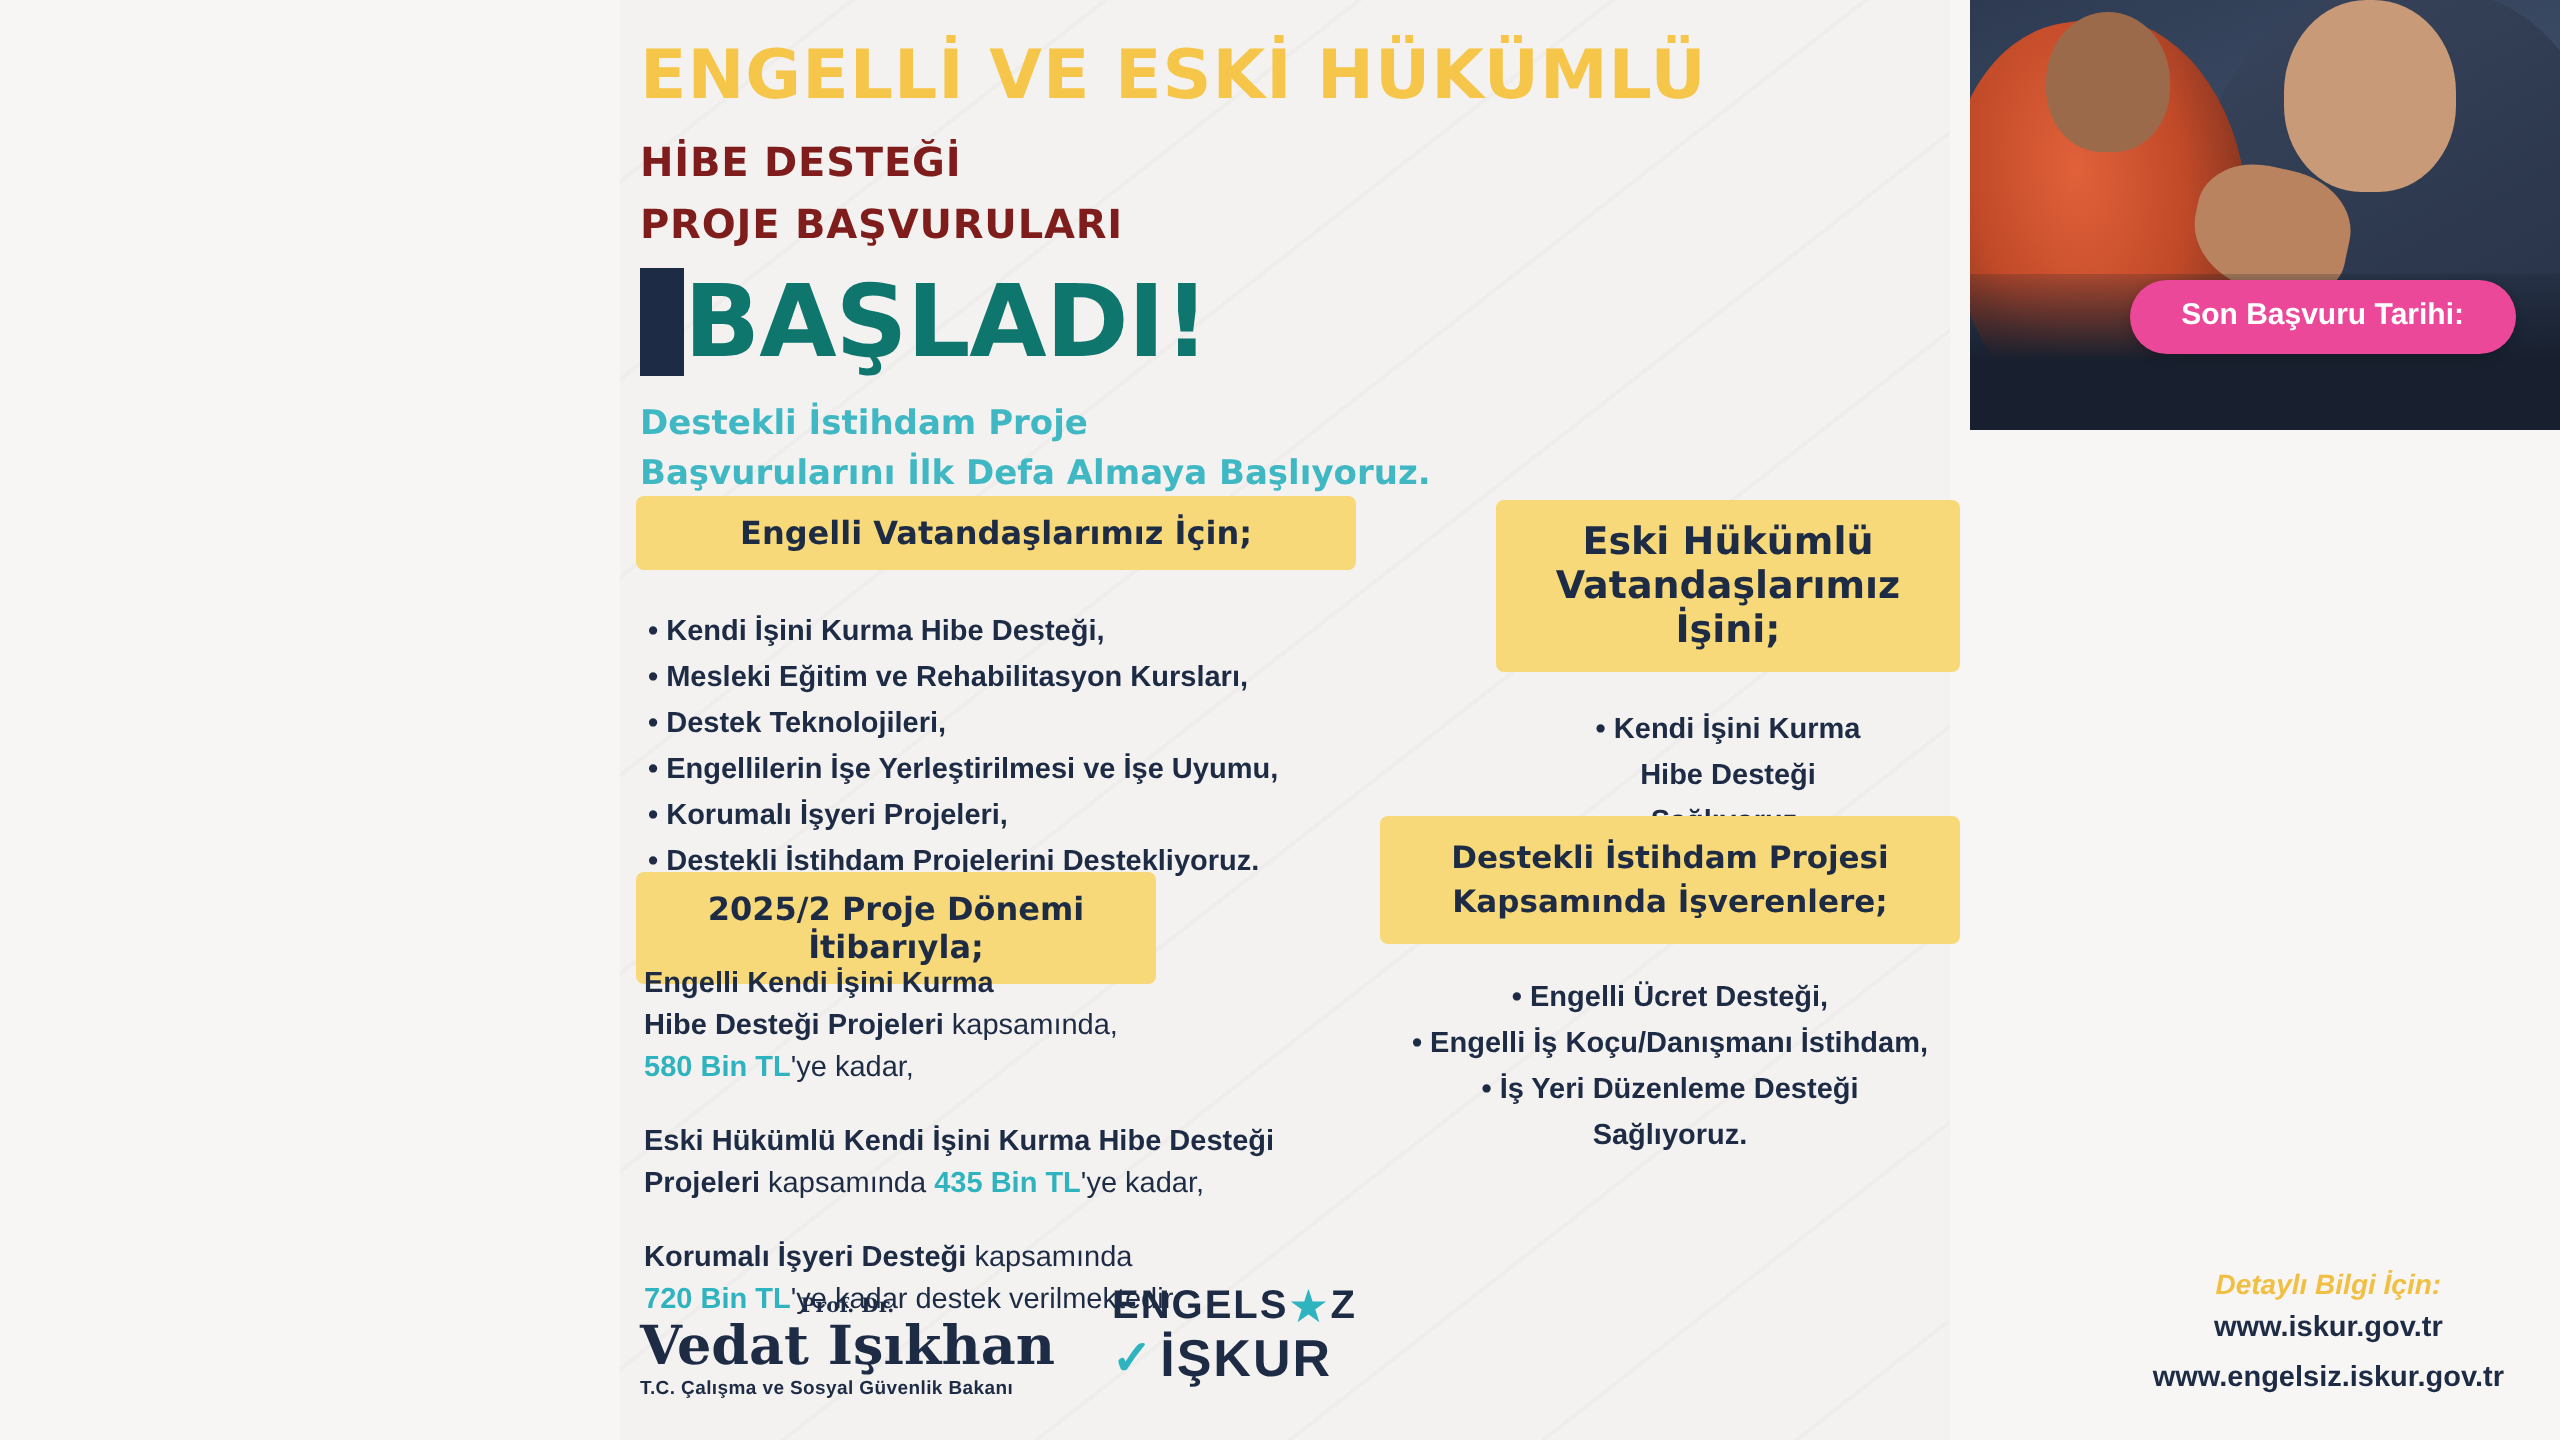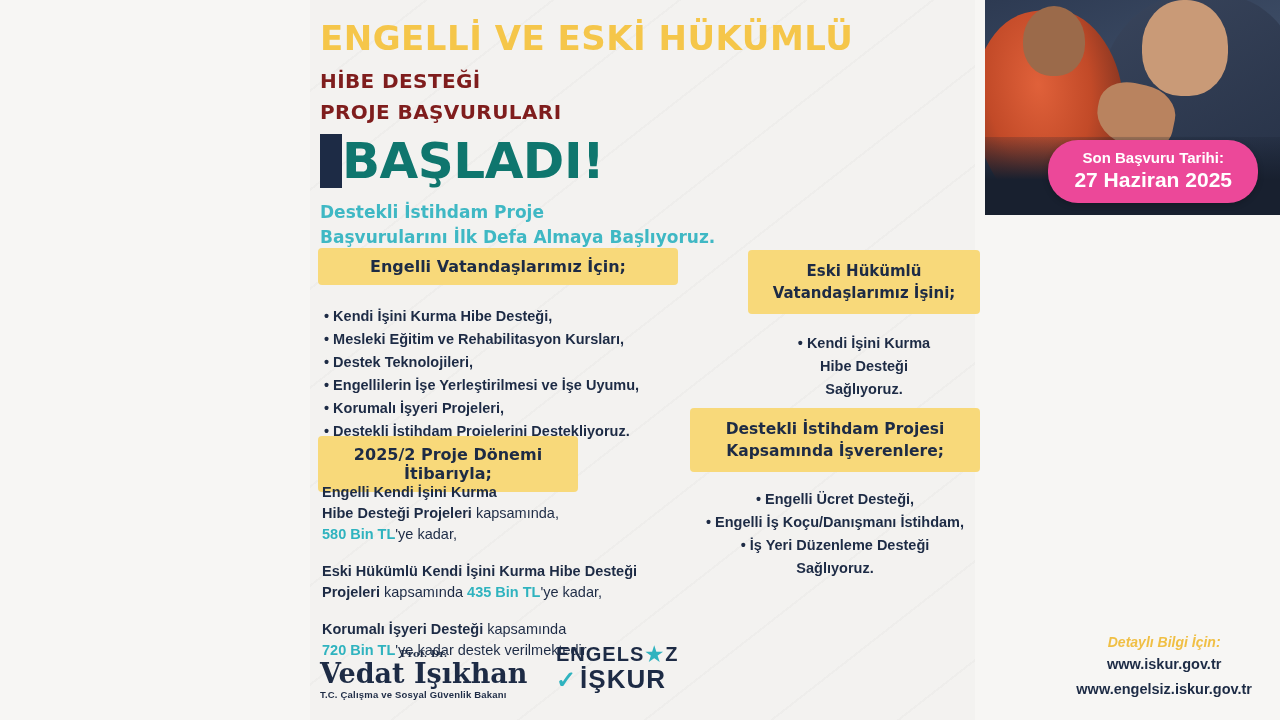--- a/index.html
+++ b/index.html
@@ -118,21 +118,21 @@
   .period { position: absolute; left: 318px; top: 436px; width: 260px; }
   .yhead-period { font-size: 16px; padding: 9px 10px; }
 
   .amounts { position: absolute; left: 322px; top: 482px; width: 400px; color:#1d2b45; }
   .amt-block { margin-bottom: 16px; font-size: 14.5px; line-height: 21px; }
   .b { font-weight: bold; }
   .teal { color: #2fb3bf; font-weight: bold; }
 
   
   .right-col1 { position: absolute; left: 748px; top: 250px; width: 232px; }
-  .yhead-r1 { font-size: 15px; padding: 10px 8px; line-height: 22px; }
+  .yhead-r1 { font-size: 19px; padding: 10px 8px; line-height: 22px; }
   .r1-text {
     margin-top: 18px; text-align: center; color: #1d2b45;
     font-size: 14.5px; line-height: 23px; font-weight: bold;
   }
 
   .right-col2 { position: absolute; left: 690px; top: 408px; width: 290px; }
   .yhead-r2 { font-size: 15.5px; padding: 10px 8px; line-height: 22px; }
   .r2-text {
     margin-top: 16px; text-align: center; color: #1d2b45;
     font-size: 14.5px; line-height: 23px; font-weight: bold;
@@ -179,21 +179,20 @@
       <div class="basladi">BAŞLADI!</div>
     </div>
     <div class="subtitle">
       <div>Destekli İstihdam Proje</div>
       <div>Başvurularını İlk Defa Almaya Başlıyoruz.</div>
     </div>
   </div>
 
   <div class="deadline">
     <div class="d-label">Son Başvuru Tarihi:</div>
-    <div class="d-date">27 Haziran 2025</div>
   </div>
 
   <div class="left-col">
     <div class="yhead yhead-left">Engelli Vatandaşlarımız İçin;</div>
     <div class="bullets">
       <div>• Kendi İşini Kurma Hibe Desteği,</div>
       <div>• Mesleki Eğitim ve Rehabilitasyon Kursları,</div>
       <div>• Destek Teknolojileri,</div>
       <div>• Engellilerin İşe Yerleştirilmesi ve İşe Uyumu,</div>
       <div>• Korumalı İşyeri Projeleri,</div>

